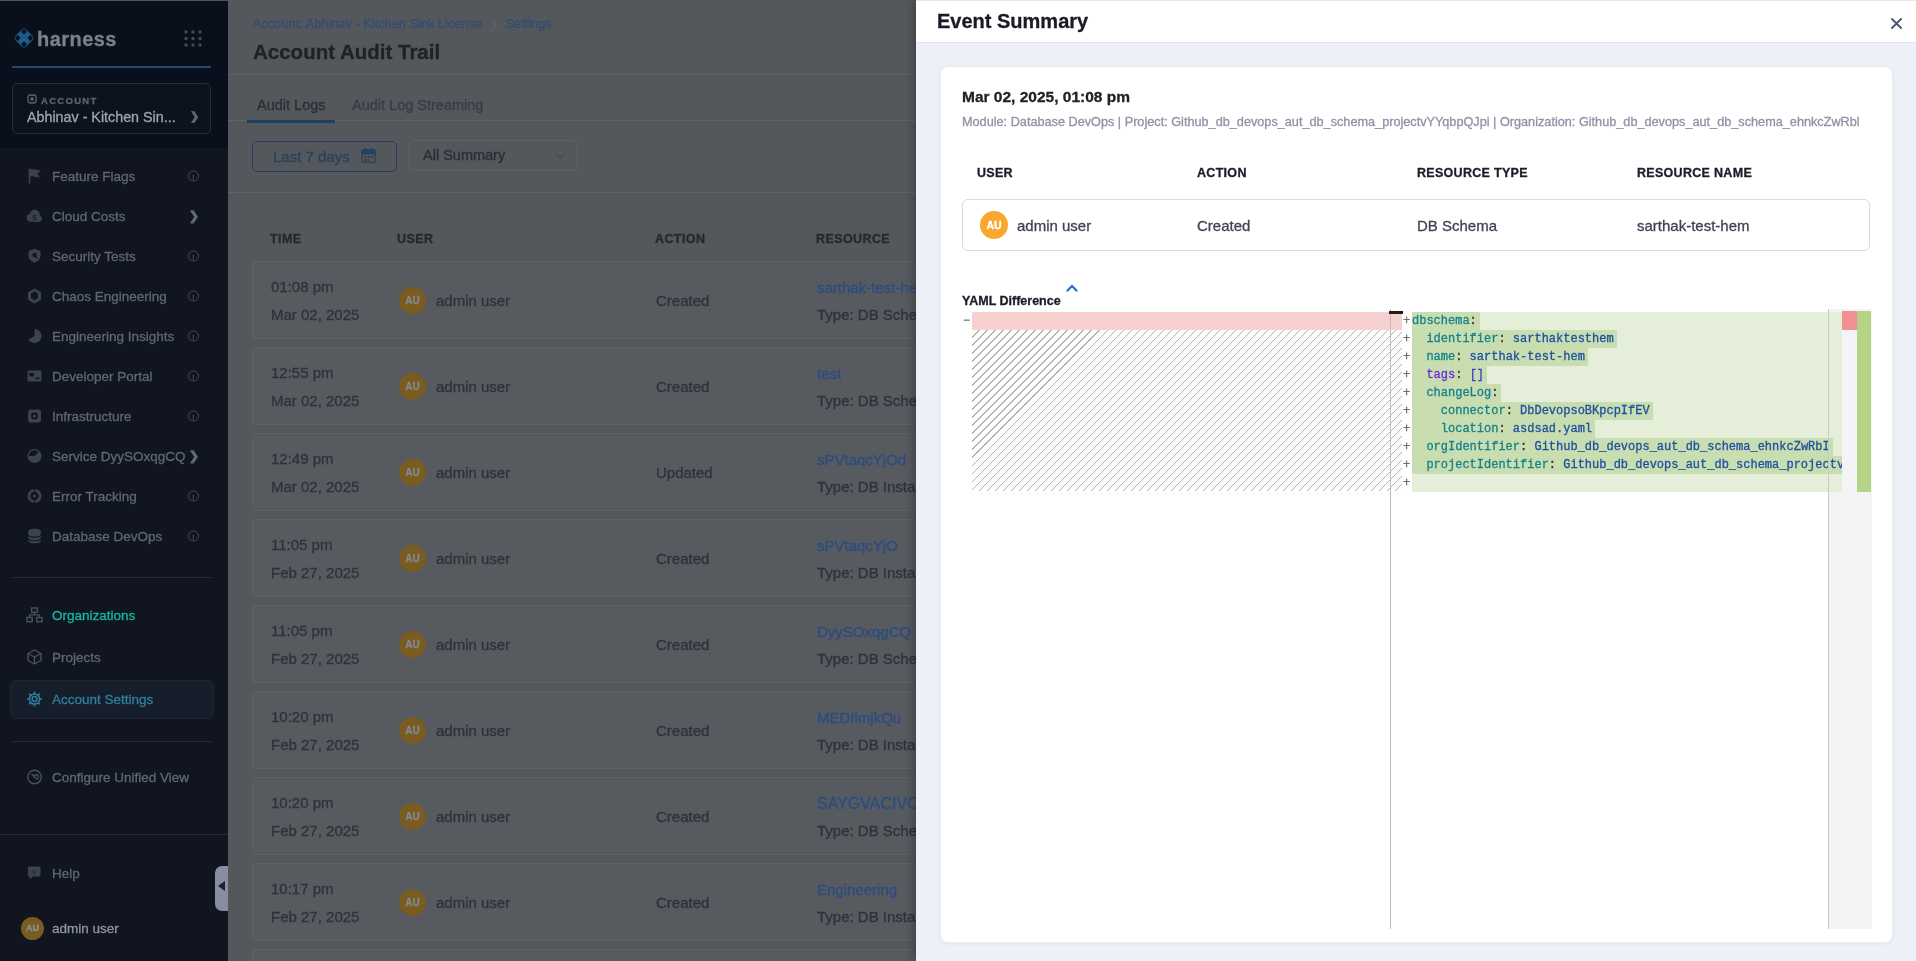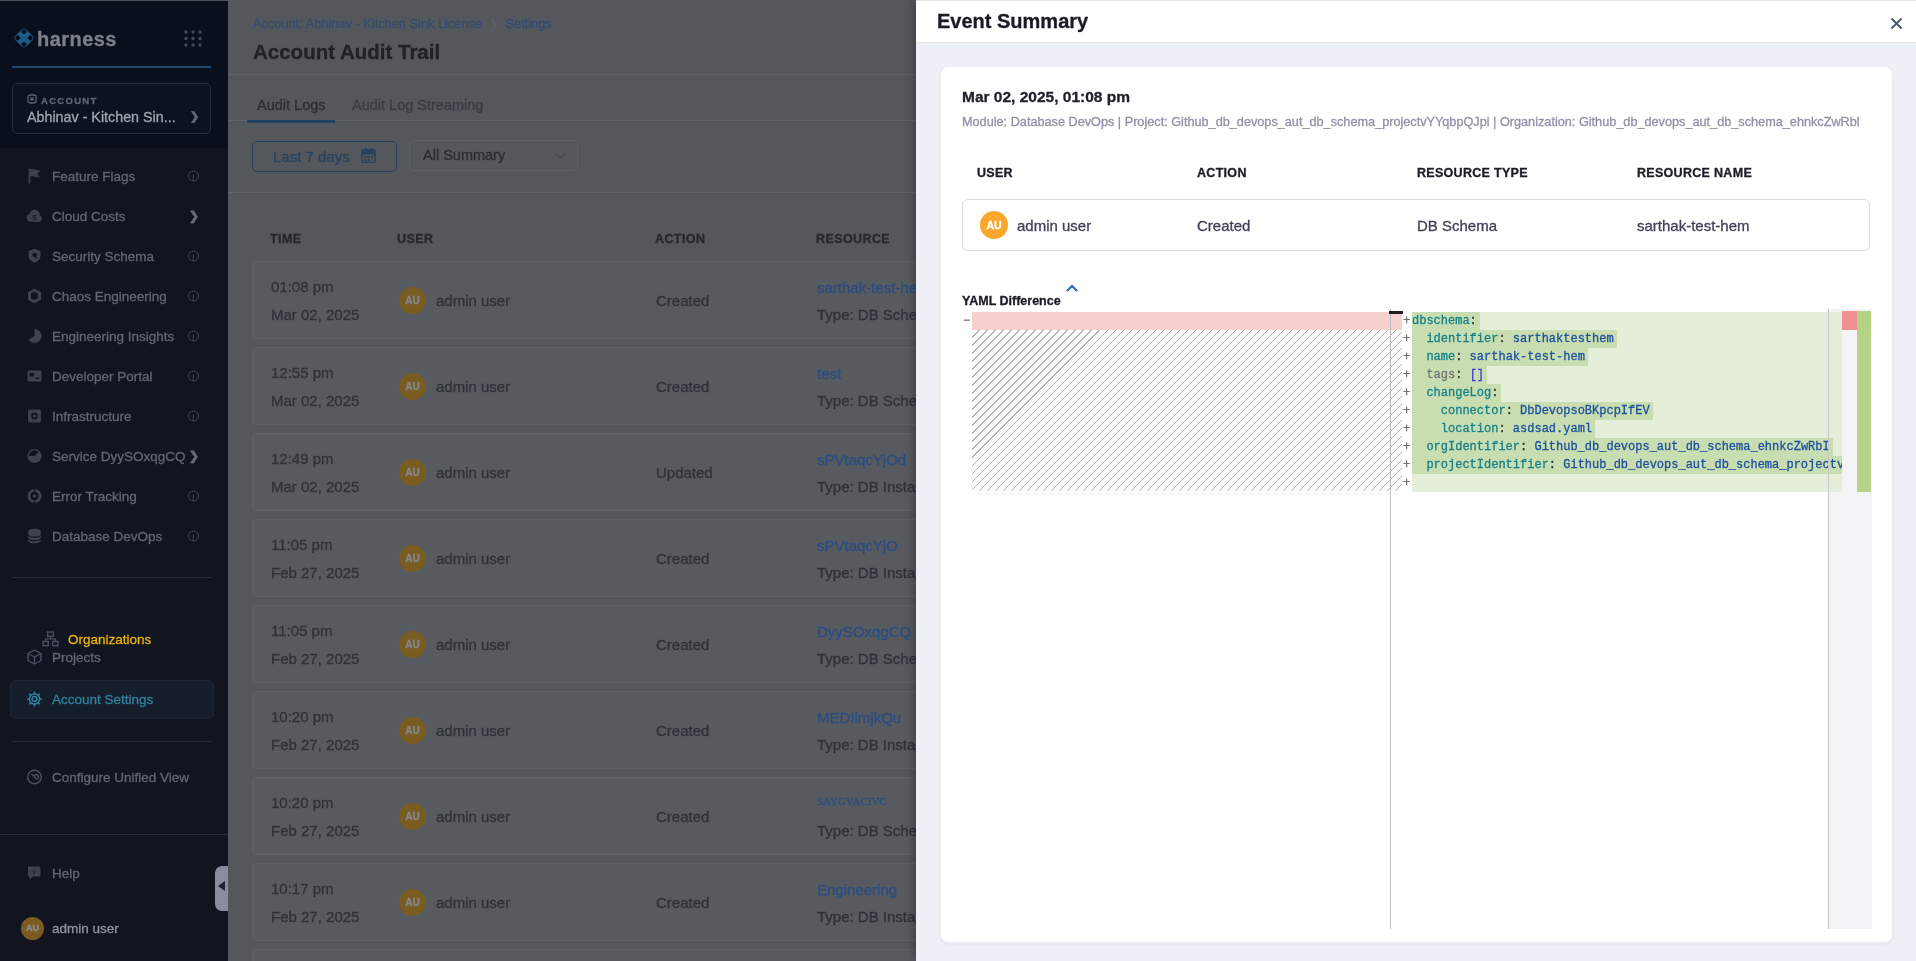--- a/index.html
+++ b/index.html
@@ -121,21 +121,21 @@
           <div class="abs" style="left:403px;top:30px;font-size:15px;color:#2f323a;">Created</div>
           <div class="abs" style="left:564px;top:17px;font-size:15px;color:#2b4d80;">MEDIlmjkQu</div>
           <div class="abs" style="left:564px;top:44px;font-size:15px;color:#2f323a;">Type: DB Instance</div>
         </div>
         <div class="abs" style="left:24px;top:777px;width:1380px;height:78px;background:#575a5f;border:1px solid #5e6165;border-radius:4px;">
           <div class="abs" style="left:18px;top:16px;font-size:15px;color:#2f323a;">10:20 pm</div>
           <div class="abs" style="left:18px;top:44px;font-size:15px;color:#2f323a;">Feb 27, 2025</div>
           <div class="abs" style="left:146px;top:25px;width:27px;height:27px;border-radius:50%;background:#7a5c20;color:#828892;font-weight:bold;font-size:10px;text-align:center;line-height:27px;">AU</div>
           <div class="abs" style="left:183px;top:30px;font-size:15px;color:#2f323a;">admin user</div>
           <div class="abs" style="left:403px;top:30px;font-size:15px;color:#2f323a;">Created</div>
-          <div class="abs" style="left:564px;top:17px;font-size:11px;color:#2b4d80;font-family:Liberation Serif, serif;">SAYGVACIVC</div>
+          <div class="abs" style="left:564px;top:17px;font-size:16px;color:#2b4d80;">SAYGVACIVC</div>
           <div class="abs" style="left:564px;top:44px;font-size:15px;color:#2f323a;">Type: DB Schema</div>
         </div>
         <div class="abs" style="left:24px;top:863px;width:1380px;height:78px;background:#575a5f;border:1px solid #5e6165;border-radius:4px;">
           <div class="abs" style="left:18px;top:16px;font-size:15px;color:#2f323a;">10:17 pm</div>
           <div class="abs" style="left:18px;top:44px;font-size:15px;color:#2f323a;">Feb 27, 2025</div>
           <div class="abs" style="left:146px;top:25px;width:27px;height:27px;border-radius:50%;background:#7a5c20;color:#828892;font-weight:bold;font-size:10px;text-align:center;line-height:27px;">AU</div>
           <div class="abs" style="left:183px;top:30px;font-size:15px;color:#2f323a;">admin user</div>
           <div class="abs" style="left:403px;top:30px;font-size:15px;color:#2f323a;">Created</div>
           <div class="abs" style="left:564px;top:17px;font-size:15px;color:#2b4d80;">Engineering</div>
           <div class="abs" style="left:564px;top:44px;font-size:15px;color:#2f323a;">Type: DB Instance</div>
@@ -203,21 +203,21 @@
             </svg></div>
           <div class="lb">Cloud Costs</div>
           <div class="chev">❯</div>
         </div>
         <div class="navitem" style="top:236px;">
           <div class="ic"><svg width="17" height="17" viewBox="0 0 17 17">
               <path fill="#3c424e" d="M8.5 1.2 L14.5 3.4 V8 c0 3.8-2.7 5.8-6 7.3 C5.2 13.8 2.5 11.8 2.5 8 V3.4 Z"></path>
               <circle cx="8.5" cy="7.5" r="2.2" fill="#10151f"></circle>
               <rect x="9.6" y="8.6" width="2.6" height="1.3" transform="rotate(45 9.6 8.6)" fill="#10151f"></rect>
             </svg></div>
-          <div class="lb">Security Schema</div>
+          <div class="lb">Security Tests</div>
           <div class="info">i</div>
         </div>
         <div class="navitem" style="top:276px;">
           <div class="ic"><svg width="17" height="17" viewBox="0 0 17 17">
               <path fill="#3c424e" d="M8.5 1 L15 4.7 V12.3 L8.5 16 L2 12.3 V4.7 Z M8.5 4 L5 6 V10.5 L8.5 12.8 L12 10.5 V6 Z" fill-rule="evenodd"></path>
             </svg></div>
           <div class="lb">Chaos Engineering</div>
           <div class="info">i</div>
         </div>
         <div class="navitem" style="top:316px;">
@@ -266,21 +266,21 @@
         </div>
         <div class="navitem" style="top:516px;">
           <div class="ic"><svg width="17" height="17" viewBox="0 0 17 17">
               <ellipse cx="8.5" cy="3.6" rx="6.3" ry="2.4" fill="#3c424e"></ellipse>
               <path fill="#3c424e" d="M2.2 3.6 h12.6 V13.4 c0 1.3-2.8 2.4-6.3 2.4 s-6.3-1.1-6.3-2.4 Z"></path>
               <path d="M2.2 7.2 c0 1.3 2.8 2.4 6.3 2.4 s6.3-1.1 6.3-2.4 M2.2 10.8 c0 1.3 2.8 2.4 6.3 2.4 s6.3-1.1 6.3-2.4" stroke="#10151f" stroke-width="1.1" fill="none"></path>
             </svg></div>
           <div class="lb">Database DevOps</div>
           <div class="info">i</div>
         </div>
-        <div class="navitem" style="top:619px;color:#eab308;margin-left:16px;">
+        <div class="navitem" style="top:595px;color:#14b8a6;">
           <div class="ic"><svg width="17" height="17" viewBox="0 0 17 17">
               <g fill="none" stroke="#4a5160" stroke-width="1.4">
                 <rect x="5.6" y="1.5" width="5.8" height="4.2"></rect>
                 <rect x="1" y="11" width="5.2" height="4.2"></rect>
                 <rect x="10.8" y="11" width="5.2" height="4.2"></rect>
                 <path d="M8.5 5.7 V8.4 M3.6 11 V8.4 H13.4 V11"></path>
               </g>
             </svg></div>
           <div class="lb">Organizations</div>
         </div>
@@ -394,21 +394,21 @@
             <div class="abs" style="left:441px;top:93px;width:9px;height:18px;font-size:12px;line-height:18px;color:#6e6e6e;">+</div>
             <div class="abs" style="left:441px;top:111px;width:9px;height:18px;font-size:12px;line-height:18px;color:#6e6e6e;">+</div>
             <div class="abs" style="left:441px;top:129px;width:9px;height:18px;font-size:12px;line-height:18px;color:#6e6e6e;">+</div>
             <div class="abs" style="left:441px;top:147px;width:9px;height:18px;font-size:12px;line-height:18px;color:#6e6e6e;">+</div>
             <div class="abs" style="left:441px;top:165px;width:9px;height:18px;font-size:12px;line-height:18px;color:#6e6e6e;">+</div>
           </div>
         <div class="abs" style="left:450px;top:3px;width:430px;height:180px;overflow:hidden;">
             <div id="code" class="mono" style="position:absolute;left:0;top:0;font-size:12px;line-height:18px;white-space:pre;"><span style="color:#15808a">dbschema</span><span style="color:#333333">:</span>
 <span style="color:#333333">  </span><span style="color:#15808a">identifier</span><span style="color:#333333">:</span><span style="color:#1e50a0"> sarthaktesthem</span>
 <span style="color:#333333">  </span><span style="color:#15808a">name</span><span style="color:#333333">:</span><span style="color:#1e50a0"> sarthak-test-hem</span>
-<span style="color:#333333">  </span><span style="color:#737373">tags</span><span style="color:#333333">:</span><span style="color:#333333"> </span><span style="color:#3b3bd1">[]</span>
+<span style="color:#333333">  </span><span style="color:#6d28d9">tags</span><span style="color:#333333">:</span><span style="color:#333333"> </span><span style="color:#3b3bd1">[]</span>
 <span style="color:#333333">  </span><span style="color:#15808a">changeLog</span><span style="color:#333333">:</span>
 <span style="color:#333333">    </span><span style="color:#15808a">connector</span><span style="color:#333333">:</span><span style="color:#1e50a0"> DbDevopsoBKpcpIfEV</span>
 <span style="color:#333333">    </span><span style="color:#15808a">location</span><span style="color:#333333">:</span><span style="color:#1e50a0"> asdsad.yaml</span>
 <span style="color:#333333">  </span><span style="color:#15808a">orgIdentifier</span><span style="color:#333333">:</span><span style="color:#1e50a0"> Github_db_devops_aut_db_schema_ehnkcZwRbI</span>
 <span style="color:#333333">  </span><span style="color:#15808a">projectIdentifier</span><span style="color:#333333">:</span><span style="color:#1e50a0"> Github_db_devops_aut_db_schema_projectvYYqbpQJpi</span>
 </div>
           </div>
 
         <div class="abs" style="left:866px;top:0;width:1px;height:620px;background:#c9c9c9;"></div>
         <div class="abs" style="left:880px;top:2px;width:15px;height:19px;background:#f09090;"></div>

